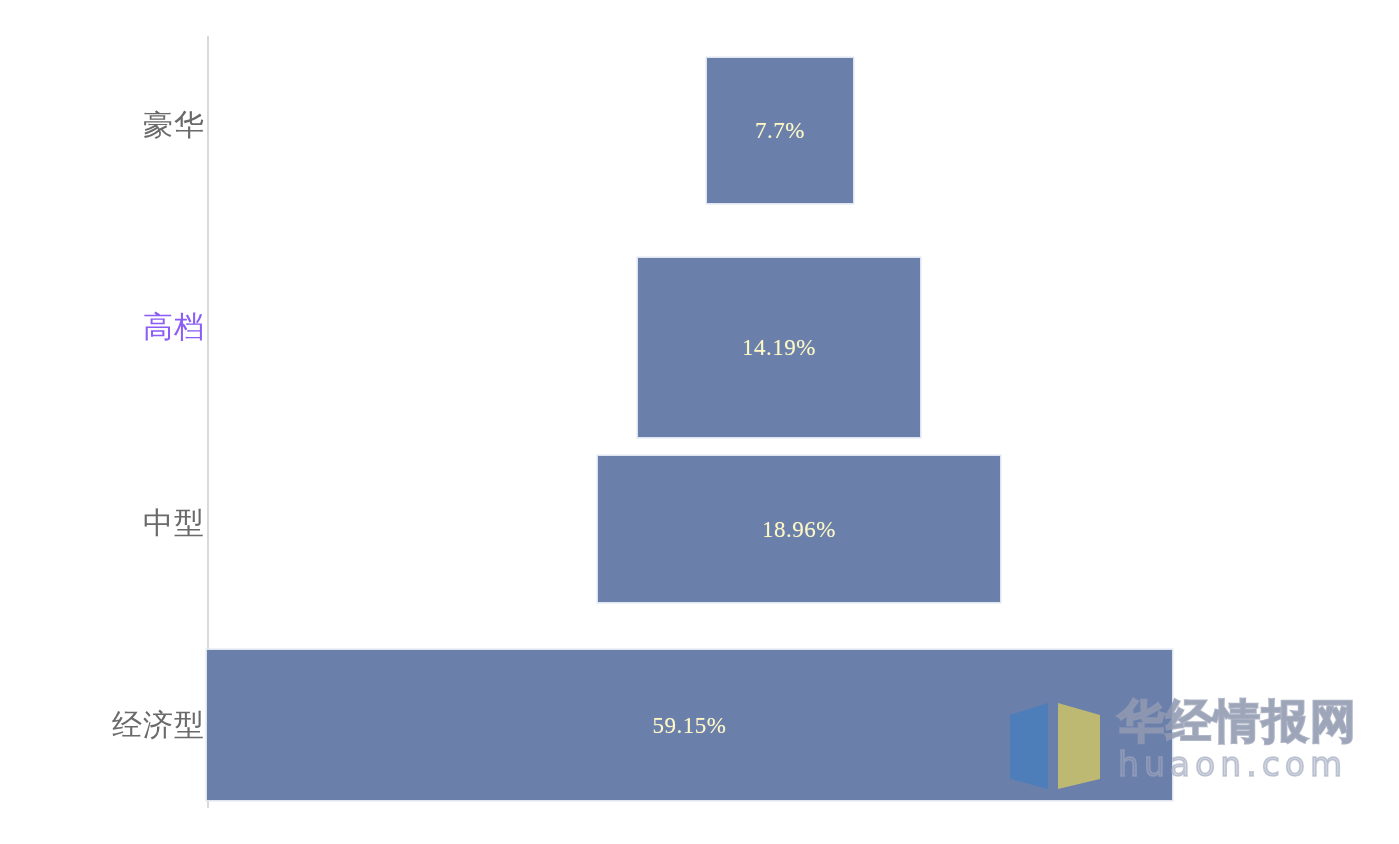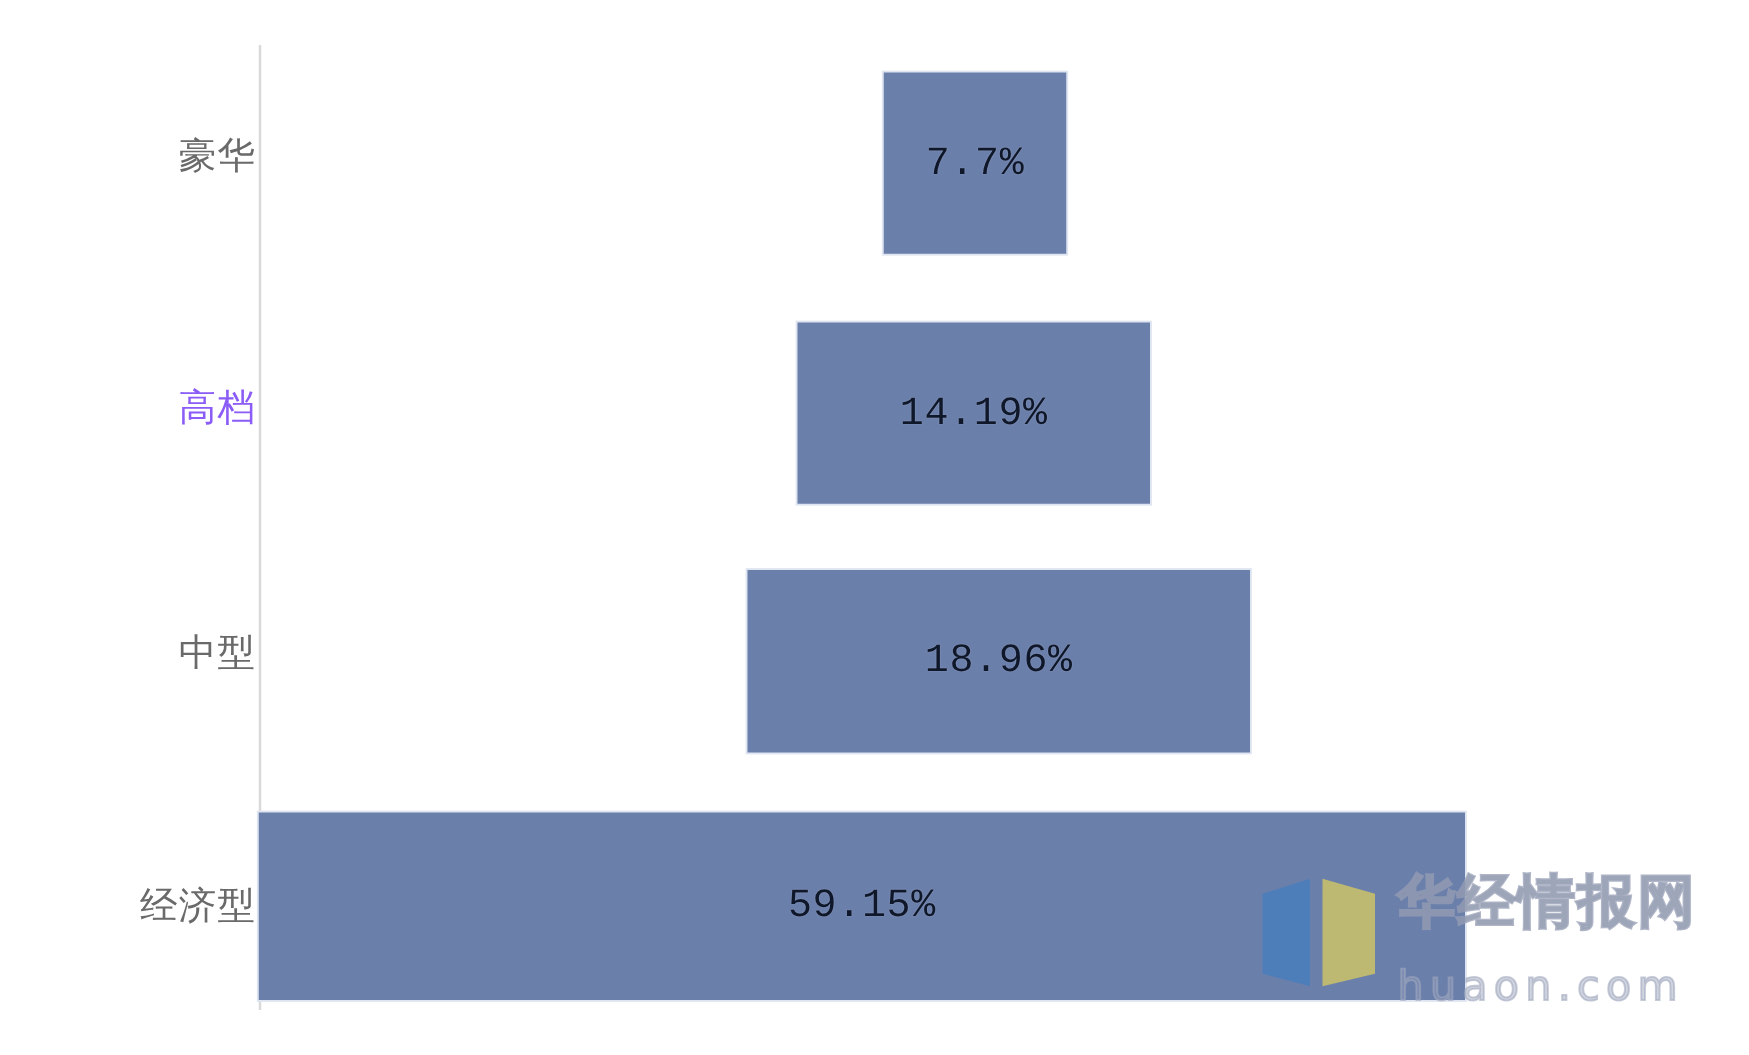--- a/index.html
+++ b/index.html
@@ -47,25 +47,25 @@
   
   .bar {
     position: absolute;
     background: #6B7FAB;
     box-shadow: 0 0 0 1.5px #dfe5f0;
     display: flex;
     align-items: center;
     justify-content: center;
   }
   .bar-value {
-    color: #0f172a;
-    font-size: 32px;
+    color: #fef9c3;
+    font-size: 23px;
     line-height: 1;
     letter-spacing: 0.5px;
-    font-family: Liberation Mono, monospace;
+    font-family: Liberation Serif, serif;
     text-shadow: 0 0 1px rgba(255,255,255,0.35);
   }
 
   
   #watermark {
     position: absolute;
     left: 1008px;
     top: 697px;
     width: 388px;
     height: 112px;
@@ -77,21 +77,20 @@
     width: 96px;
     height: 92px;
     flex: 0 0 auto;
     margin-top: 4px;
   }
   #watermark .wm-text {
     margin-left: 14px;
     display: flex;
     flex-direction: column;
     justify-content: flex-start;
-    gap: 24px;
   }
   .wm-cn {
     font-size: 46px;
     line-height: 1.05;
     color: rgba(120,130,155,0.55);
     font-weight: bold;
     letter-spacing: 2px;
     font-family: "DejaVu Sans", "Liberation Sans", sans-serif;
     -webkit-text-stroke: 2px rgba(150,158,180,0.75);
     white-space: nowrap;
@@ -115,21 +114,21 @@
   <div class="axis-line" style="background: rgb(217, 217, 217);"></div>
 
   <div class="cat-label" style="top: 110px; color: rgb(106, 106, 106);">豪华</div>
   <div class="cat-label" style="top: 312px; color: #8b5cf6;">高档</div>
   <div class="cat-label" style="top: 508px; color: rgb(106, 106, 106);">中型</div>
   <div class="cat-label" style="top: 710px; color: rgb(106, 106, 106);">经济型</div>
 
   <div class="bar" style="left: 707px; top: 58px; width: 146px; height: 145px; background: rgb(107, 127, 171);">
     <span class="bar-value">7.7%</span>
   </div>
-  <div class="bar" style="left: 638px; top: 258px; width: 282px; height: 145px; background: rgb(107, 127, 171);">
+  <div class="bar" style="left: 638px; top: 258px; width: 282px; height: 179px; background: rgb(107, 127, 171);">
     <span class="bar-value">14.19%</span>
   </div>
   <div class="bar" style="left: 598px; top: 456px; width: 402px; height: 146px; background: rgb(107, 127, 171);">
     <span class="bar-value">18.96%</span>
   </div>
   <div class="bar" style="left: 207px; top: 650px; width: 965px; height: 150px; background: rgb(107, 127, 171);">
     <span class="bar-value">59.15%</span>
   </div>
 
   <div id="watermark">

